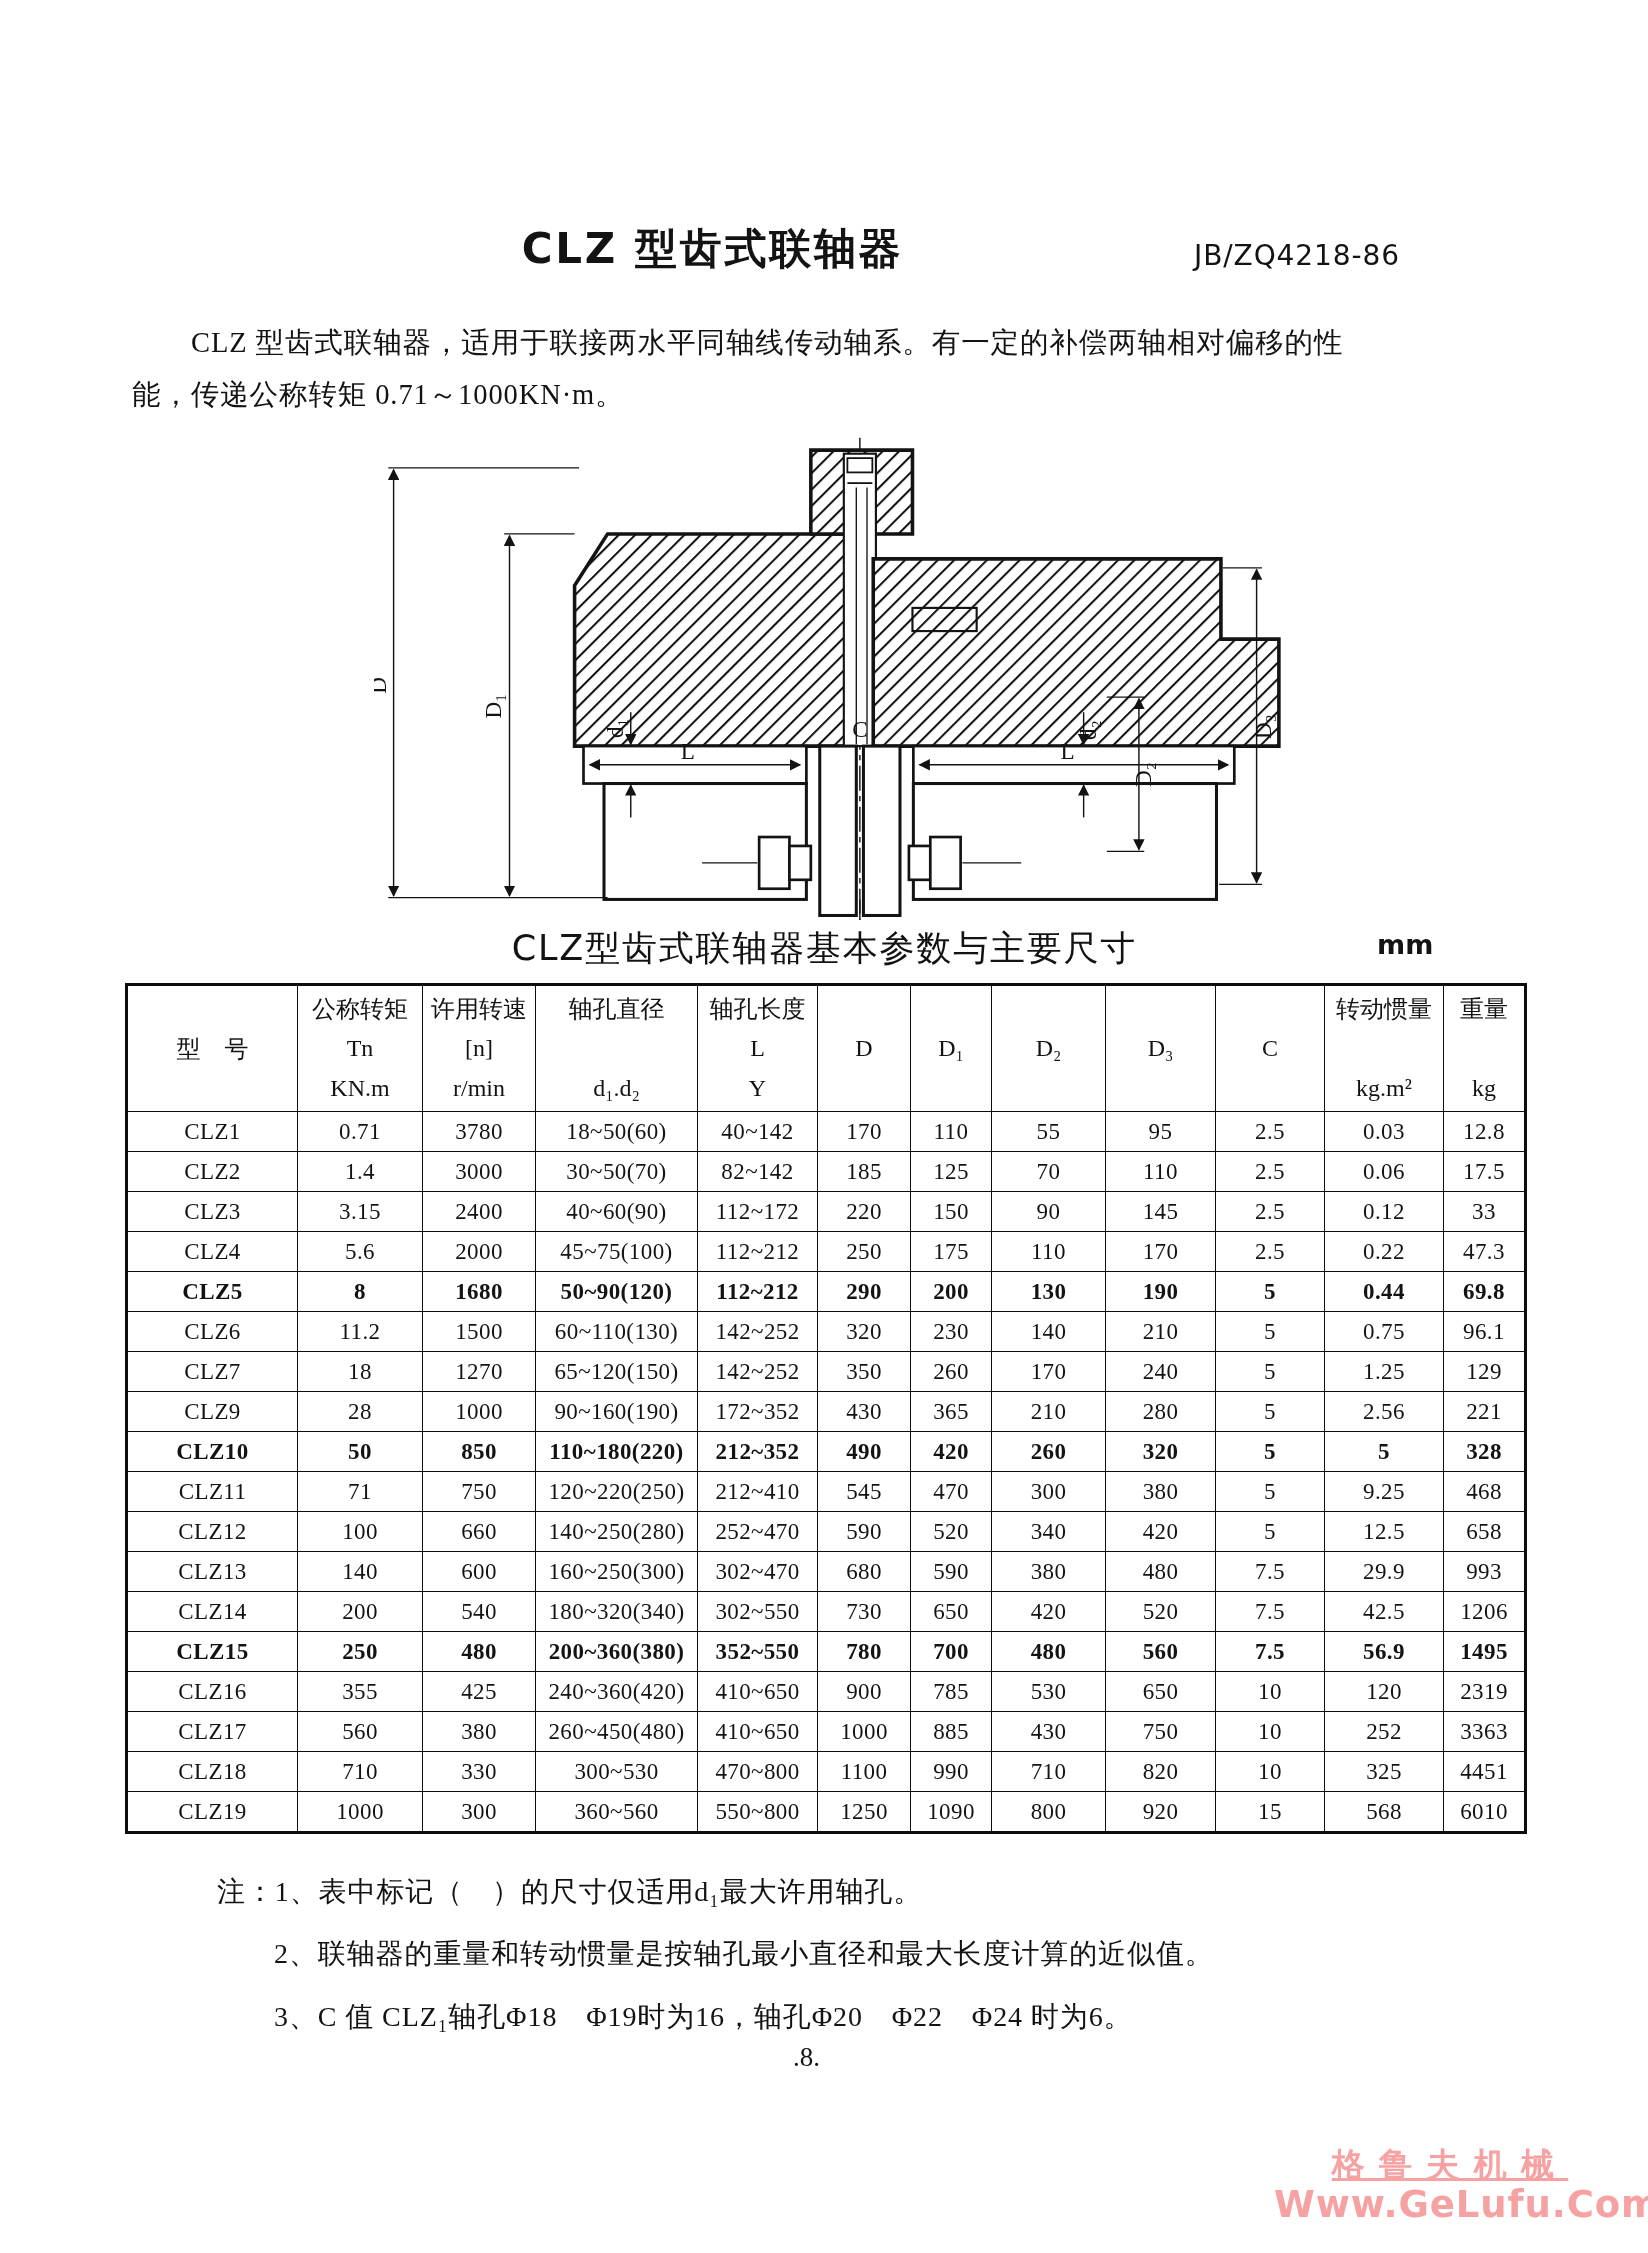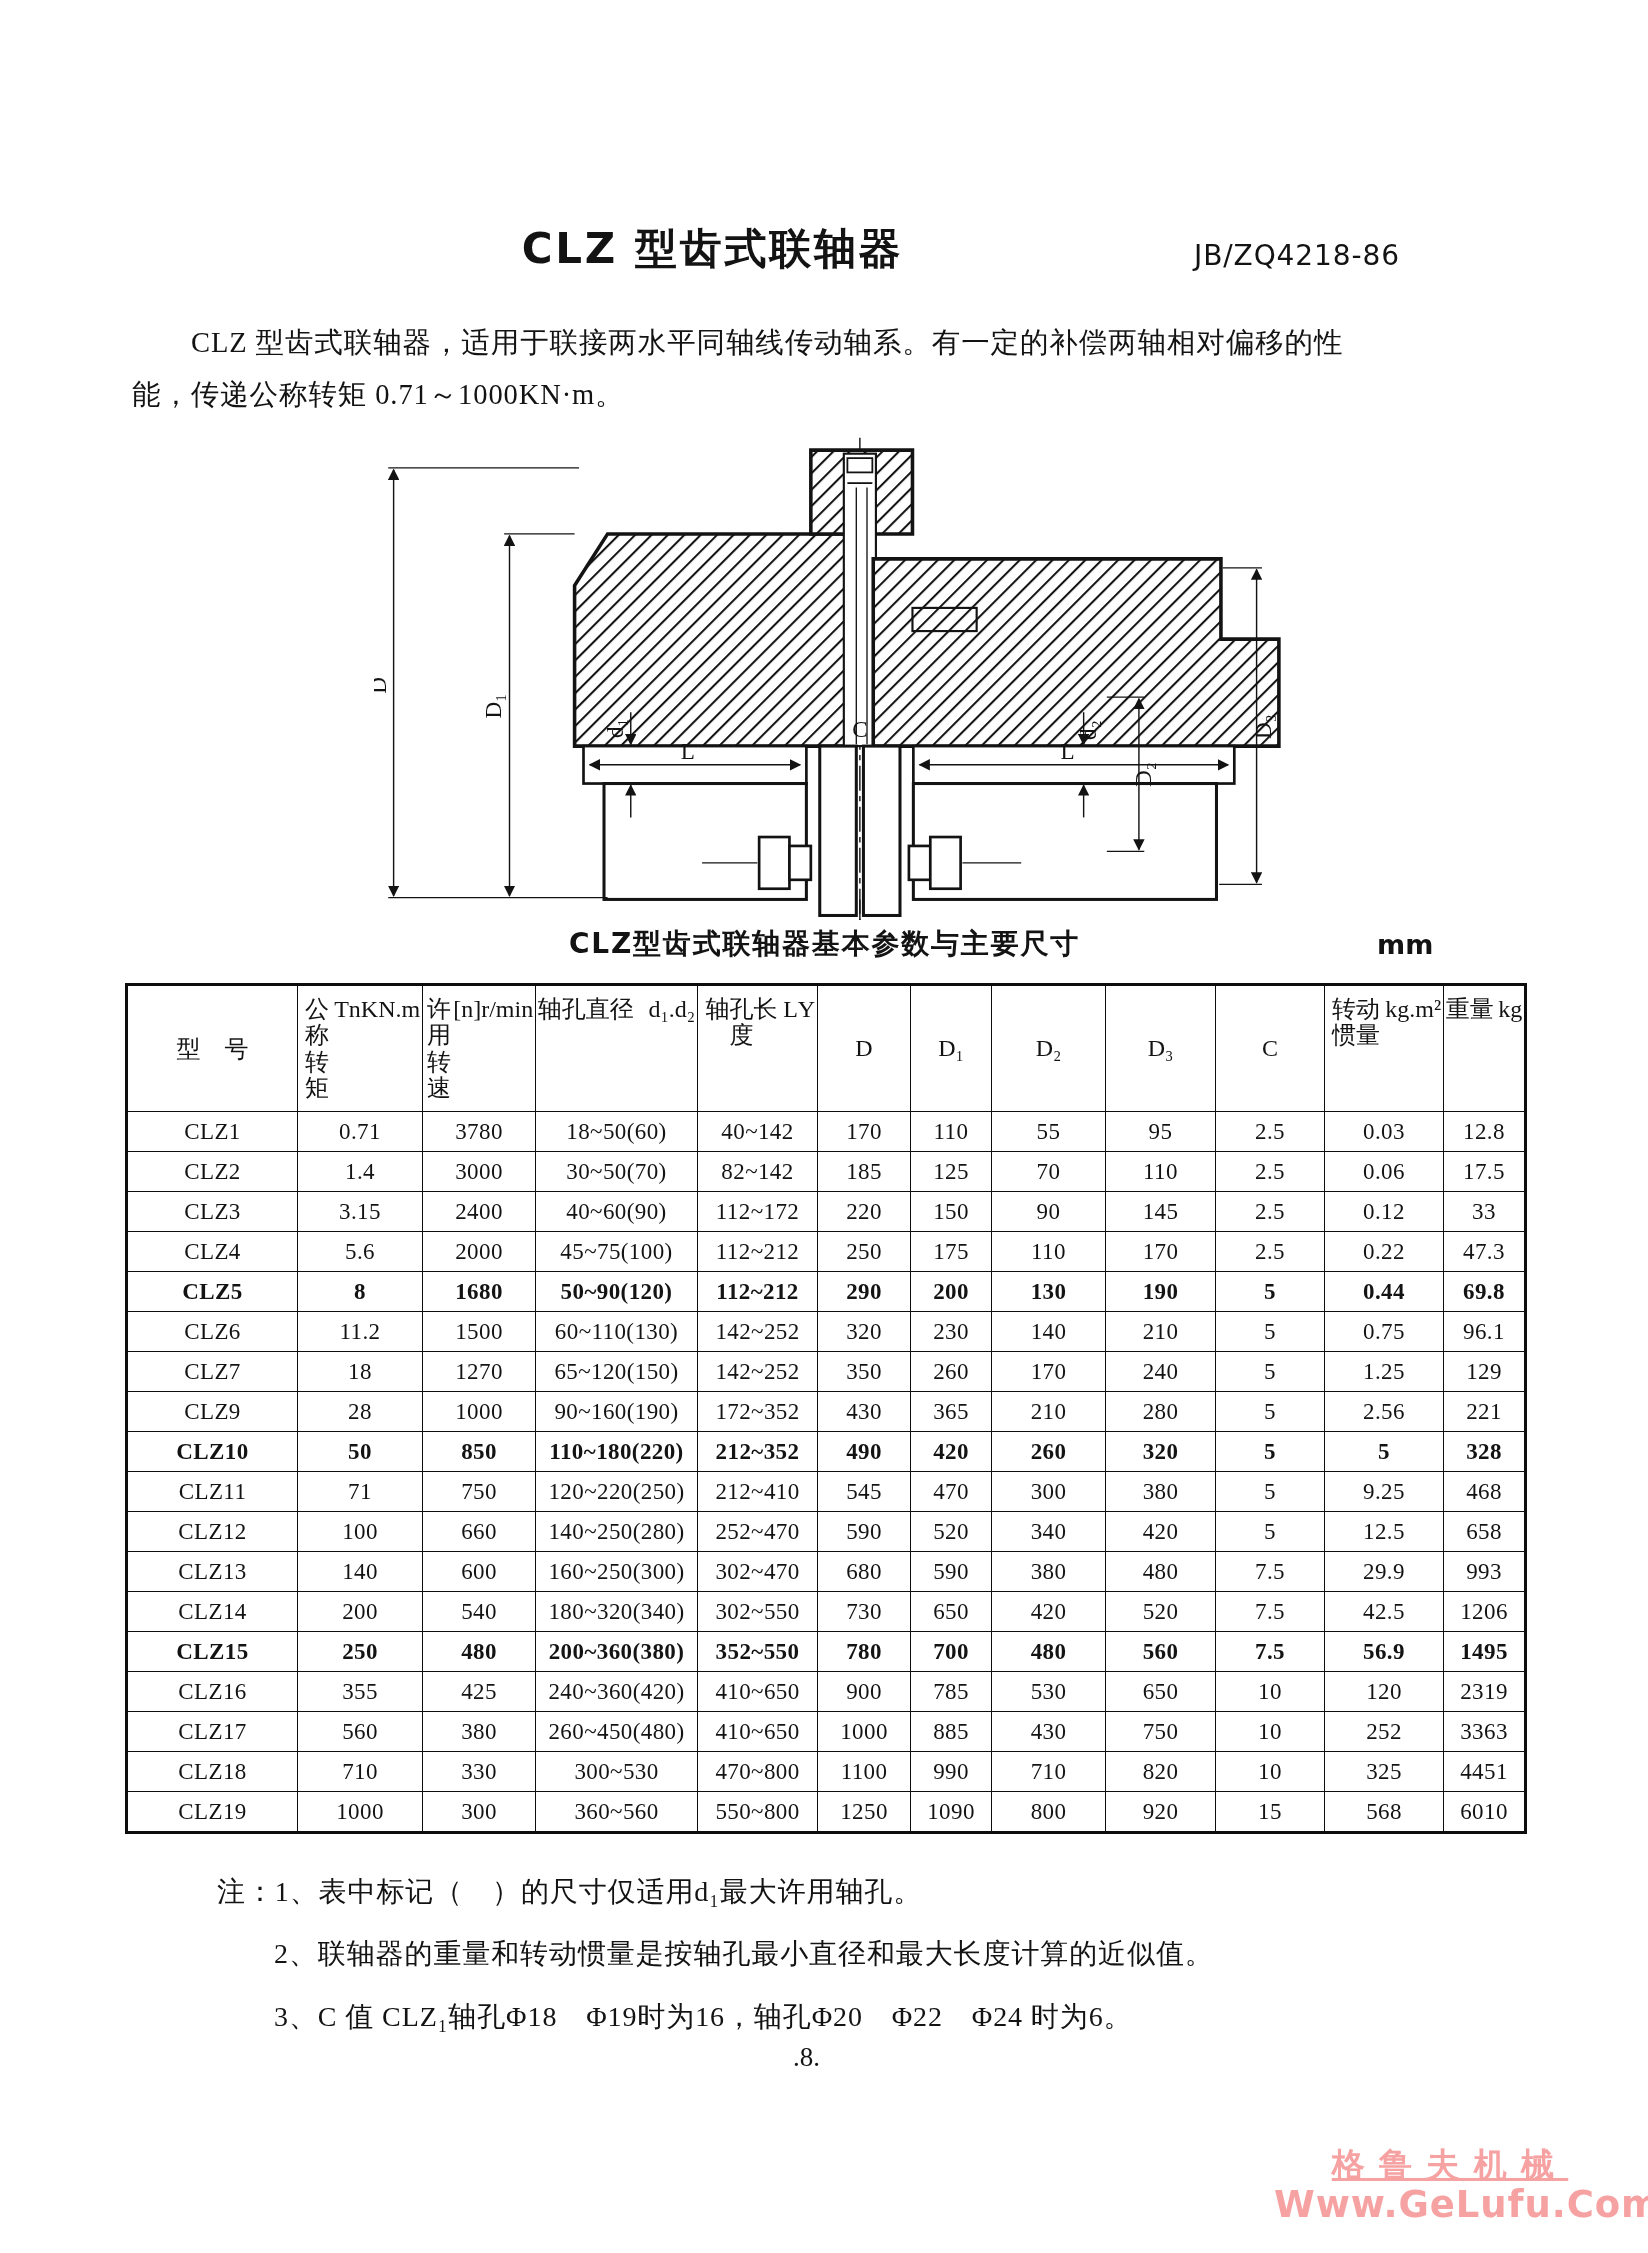--- a/index.html
+++ b/index.html
@@ -20,39 +20,39 @@
   }
   .intro{
     left:132px;top:317px;width:1395px;font-size:28.5px;line-height:52px;
     letter-spacing:0.9px;
   }
   .intro .l1{text-indent:59px;}
   .drawing-box{left:374px;top:434px;width:945px;height:486px;}
   svg text{font-family:"Liberation Serif","DejaVu Serif",serif;font-size:26px;fill:#131313;}
   .table-title{
     left:125px;top:925px;width:1399px;text-align:center;
-    font-size:28px;font-weight:bold;letter-spacing:1.8px;
+    font-size:35px;font-weight:normal;letter-spacing:1.8px;
     font-family:"DejaVu Sans","Liberation Sans",sans-serif;
   }
   .unit-label{
     left:1377px;top:929px;font-size:27px;font-weight:bold;
     font-family:"DejaVu Sans","Liberation Sans",sans-serif;
   }
   table.params{
     position:absolute;left:125px;top:983px;width:1399px;
     border-collapse:collapse;table-layout:fixed;border:3.6px solid #0d0d0d;
   }
   table.params th,table.params td{
     border:1.8px solid #0d0d0d;text-align:center;vertical-align:middle;
     font-weight:normal;padding:0 1.8px;overflow:hidden;
   }
   table.params th{height:125px;font-size:24px;}
   table.params td{height:39px;font-size:23px;letter-spacing:0.4px;}
   tr.bold-row td{font-weight:bold;}
-  .hstack{display:flex;flex-direction:row;justify-content:space-between;height:105px;padding:5.3px 0;text-align:center;}
+  .hstack{display:flex;flex-direction:column;justify-content:space-between;height:105px;padding:5.3px 0;text-align:center;}
   .hstack div{line-height:1.1;min-height:18px;}
   .notes{font-size:28px;letter-spacing:0.9px;}
   .note-1{left:217px;top:1873px;}
   .note-2{left:274px;top:1935px;}
   .note-3{left:274px;top:1998px;}
   .page-number{left:0;top:2042px;width:1613px;text-align:center;font-size:27px;}
   .watermark{left:1274px;top:2146px;width:352px;text-align:center;line-height:1.15;}
   .wm1{font-size:33px;font-weight:bold;letter-spacing:14.3px;
        font-family:"DejaVu Sans","Liberation Sans",sans-serif;text-decoration:underline;}
   .wm2{font-size:37px;font-weight:bold;letter-spacing:0.9px;

